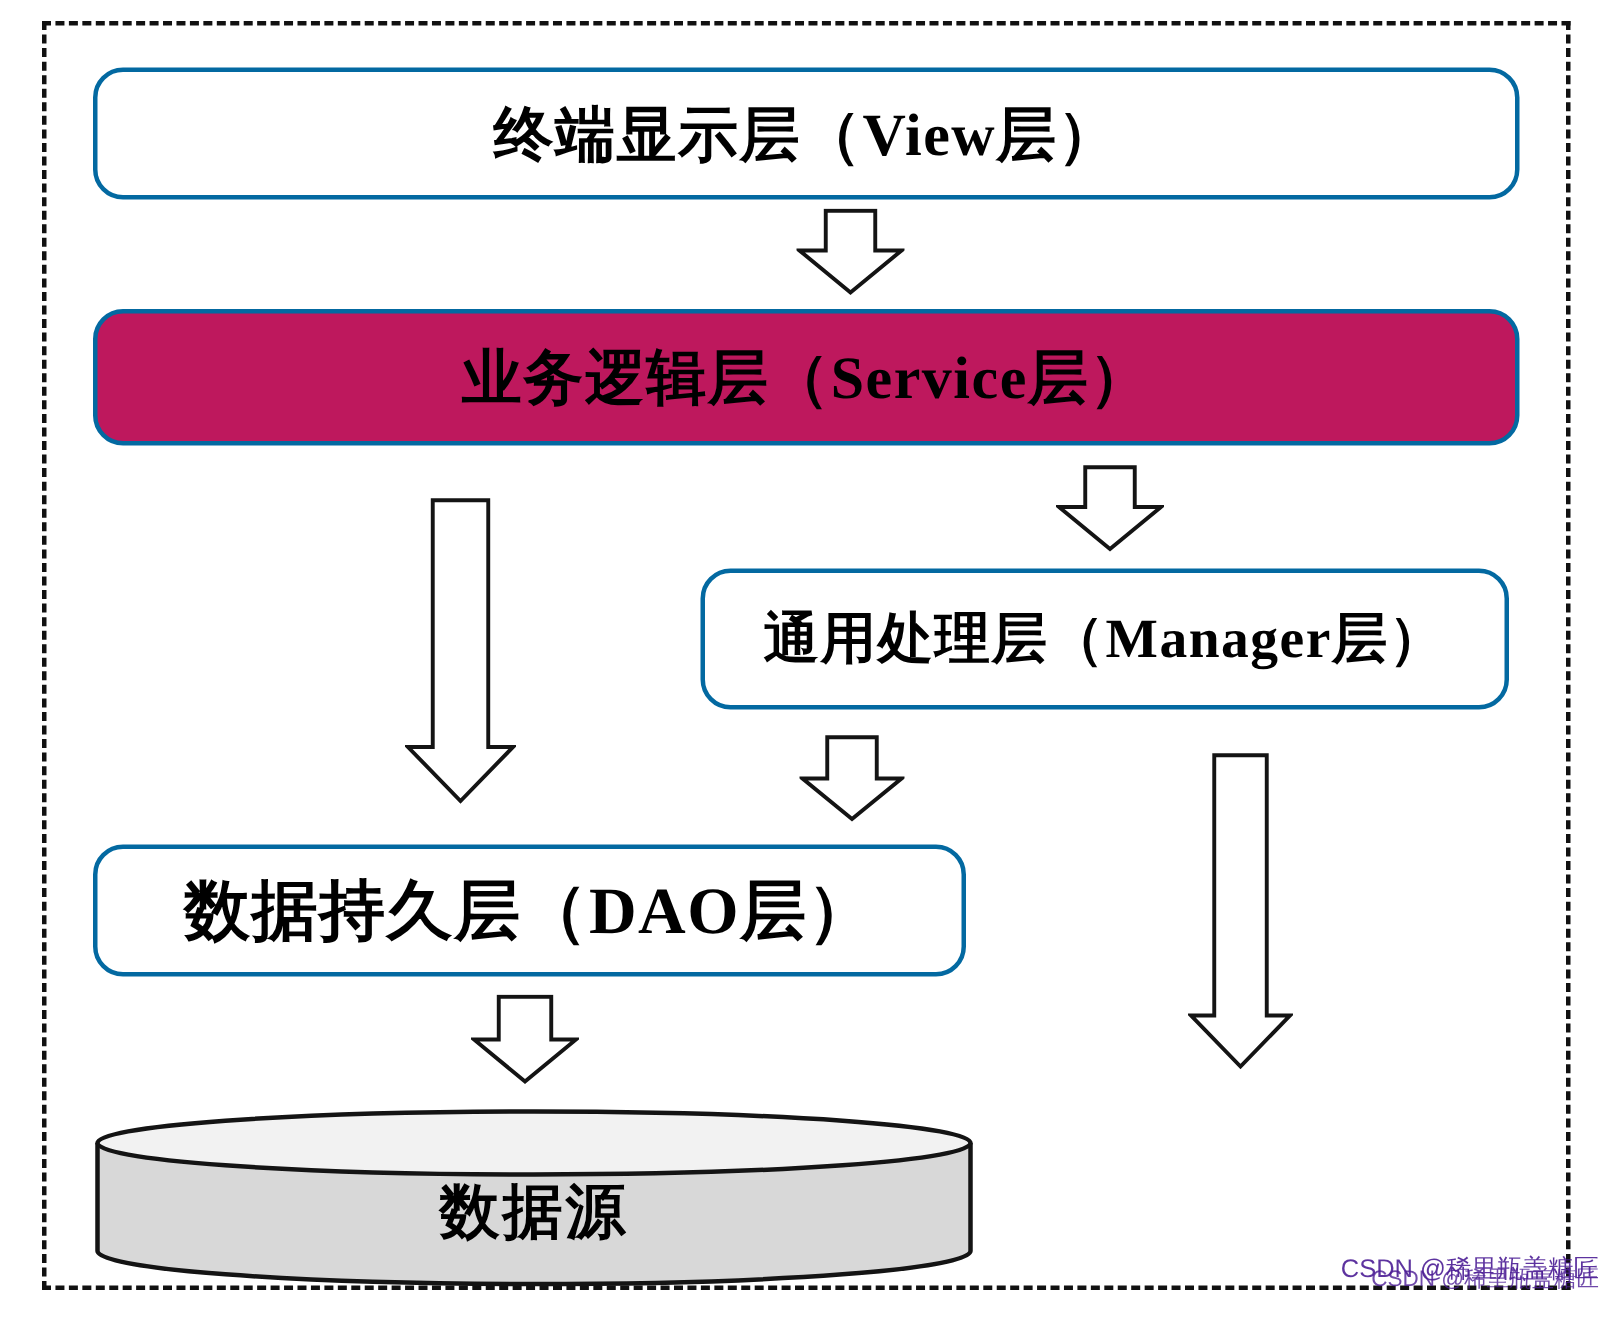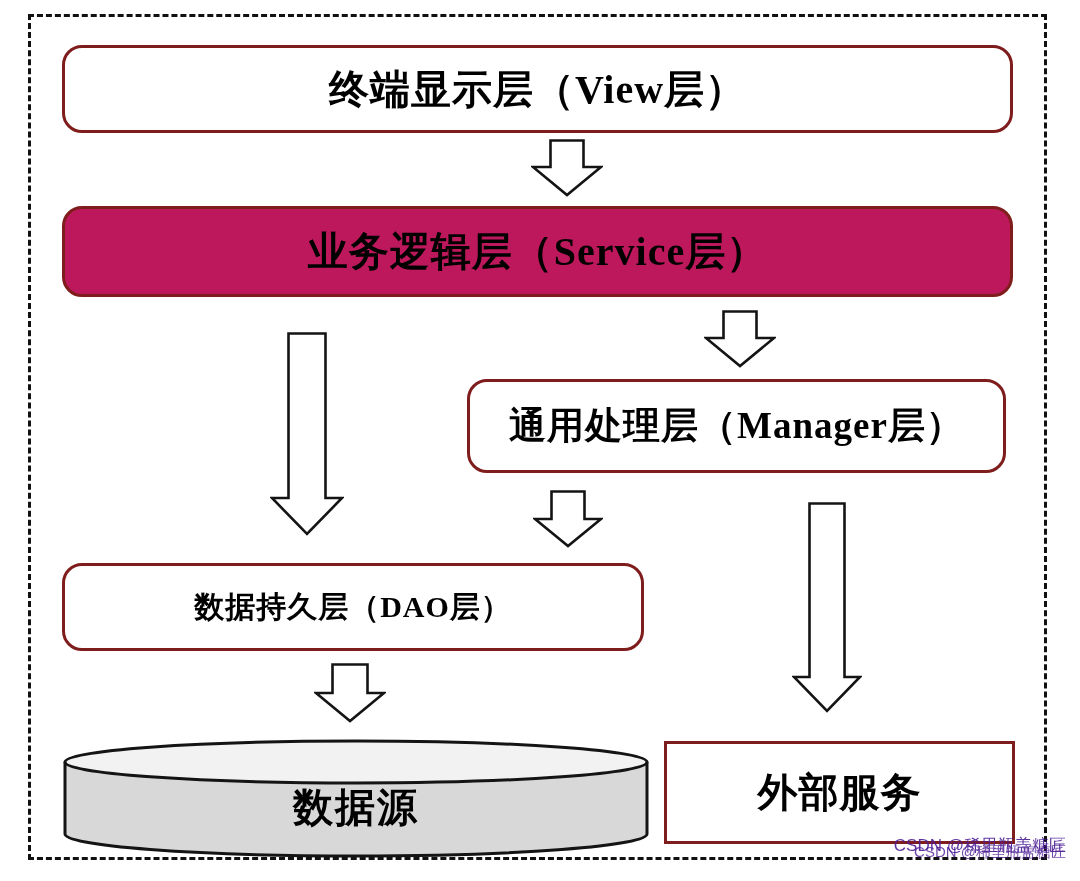--- a/index.html
+++ b/index.html
@@ -7,30 +7,30 @@
     font-family:"Liberation Serif","DejaVu Serif",serif;
     width:1080px;height:881px;position:relative;overflow:hidden;
   }
   .canvas{position:absolute;left:0;top:0;width:1080px;height:881px;background:#fff;}
   .frame{
     position:absolute;left:28px;top:14px;width:1019px;height:846px;
     border:3px dashed #111;box-sizing:border-box;
   }
   .node{
     position:absolute;box-sizing:border-box;
-    border:3px solid #7f1d1d;background:#ffffff;
+    border:3px solid #0369a1;background:#ffffff;
     display:flex;align-items:center;justify-content:center;
     color:#000;font-weight:bold;letter-spacing:1px;
   }
   .rounded{border-radius:20px;}
   .gray{background:#be185d;}
   .node-view   {left:62px; top:45px;  width:951px; height:88px; font-size:40px;}
   .node-service{left:62px; top:206px; width:951px; height:91px; font-size:40px;}
   .node-manager{left:467px;top:379px; width:539px; height:94px; font-size:37px;}
-  .node-dao    {left:62px; top:563px; width:582px; height:88px; font-size:30px;font-family:Liberation Serif, serif;}
+  .node-dao    {left:62px; top:563px; width:582px; height:88px; font-size:44px;font-family:Liberation Serif, serif;}
   .node-external{left:664px;top:741px;width:351px; height:103px;font-size:40px;border-radius:0;}
   .arrow{position:absolute;}
   .cyl{position:absolute;left:62px;top:738px;width:588px;height:122px;}
   .cyl-label{
     position:absolute;left:62px;top:772px;width:588px;height:70px;
     display:flex;align-items:center;justify-content:center;
     font-size:40px;font-weight:bold;color:#000;letter-spacing:2px;
   }
   .watermark{
     position:absolute;right:14px;bottom:16px;width:260px;height:32px;
@@ -59,23 +59,20 @@
   </div>
 
   <div class="node rounded node-manager">
     <span>通用处理层（Manager层）</span>
   </div>
 
   <div class="node rounded node-dao">
     <span>数据持久层（DAO层）</span>
   </div>
 
-  <div class="node node-external">
-    <span>外部服务</span>
-  </div>
 
   <svg class="cyl" viewBox="0 0 588 122">
     <path d="M 3 24 L 3 96 A 291 22 0 0 0 585 96 L 585 24" fill="#d8d8d8" stroke="#141414" stroke-width="3"></path>
     <ellipse cx="294" cy="24" rx="291" ry="21" fill="#f2f2f2" stroke="#141414" stroke-width="3"></ellipse>
   </svg>
   <div class="cyl-label">数据源</div>
 
   <svg class="arrow" style="left:531px;top:139px" width="72" height="58" viewBox="0 0 72 58">
     <polygon points="19.5,1.5 52.5,1.5 52.5,28 70,28 36,56 2,28 19.5,28" fill="#ffffff" stroke="#141414" stroke-width="2.6"></polygon>
   </svg>

